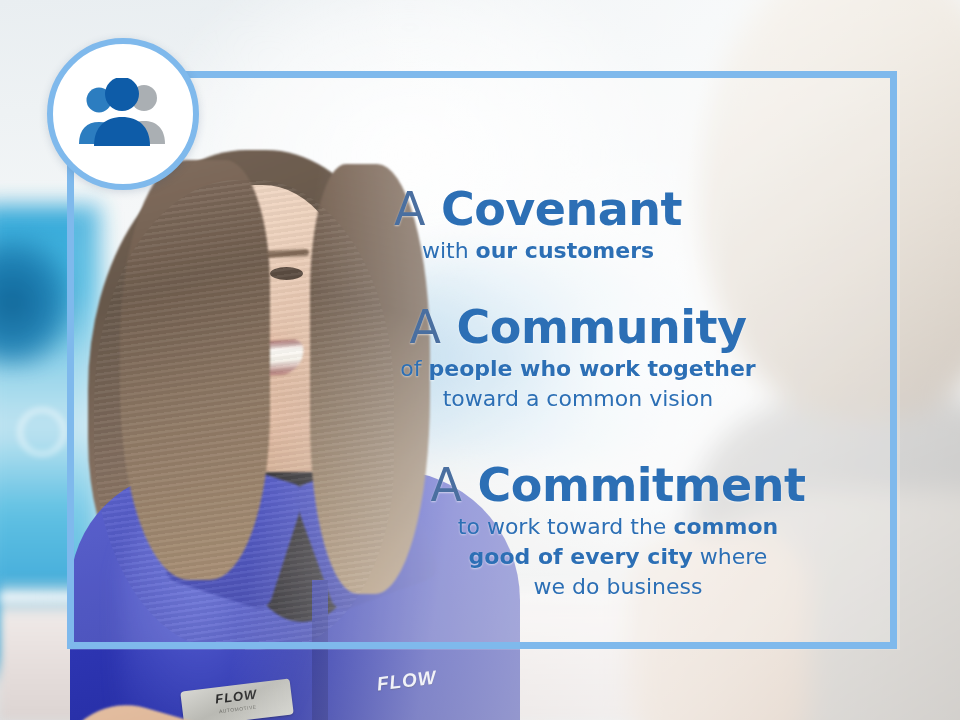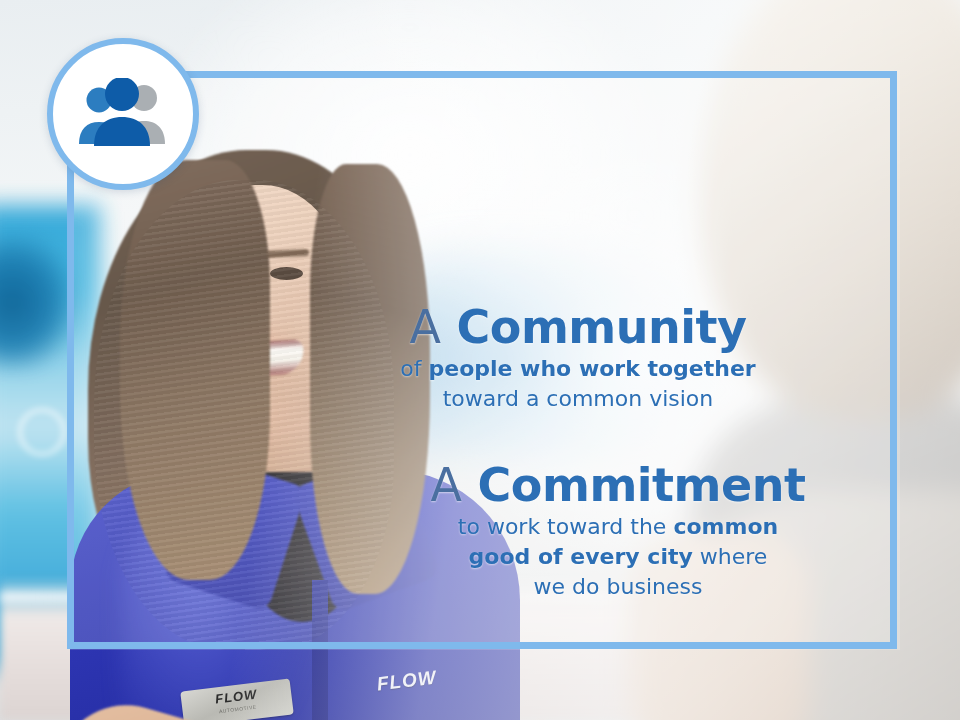--- a/index.html
+++ b/index.html
@@ -321,20 +321,29 @@
 
       <circle cx="24" cy="22" r="12.5" fill="#2C7DC0"></circle>
       <path d="M4 66 C4 51 12 44 24 44 C36 44 44 51 44 66 Z" fill="#2C7DC0"></path>
 
       <circle cx="47" cy="16" r="17" fill="#0E5CA8"></circle>
       <path d="M19 68 C19 48 31 39 47 39 C63 39 75 48 75 68 Z" fill="#0E5CA8"></path>
     </svg>
   </div>
 
 
+  <div class="block" id="b1">
+    <div class="hl">
+      <span class="art">A</span>
+      <span class="word">Covenant</span>
+    </div>
+    <div class="sub">
+      <div><span>with </span><b>our customers</b></div>
+    </div>
+  </div>
 
   <div class="block" id="b3">
     <div class="hl">
       <span class="art">A</span>
       <span class="word">Commitment</span>
     </div>
     <div class="sub">
       <div><span>to work toward the </span><b>common</b></div>
       <div><b>good of every city</b><span> where</span></div>
       <div><span>we do business</span></div>

